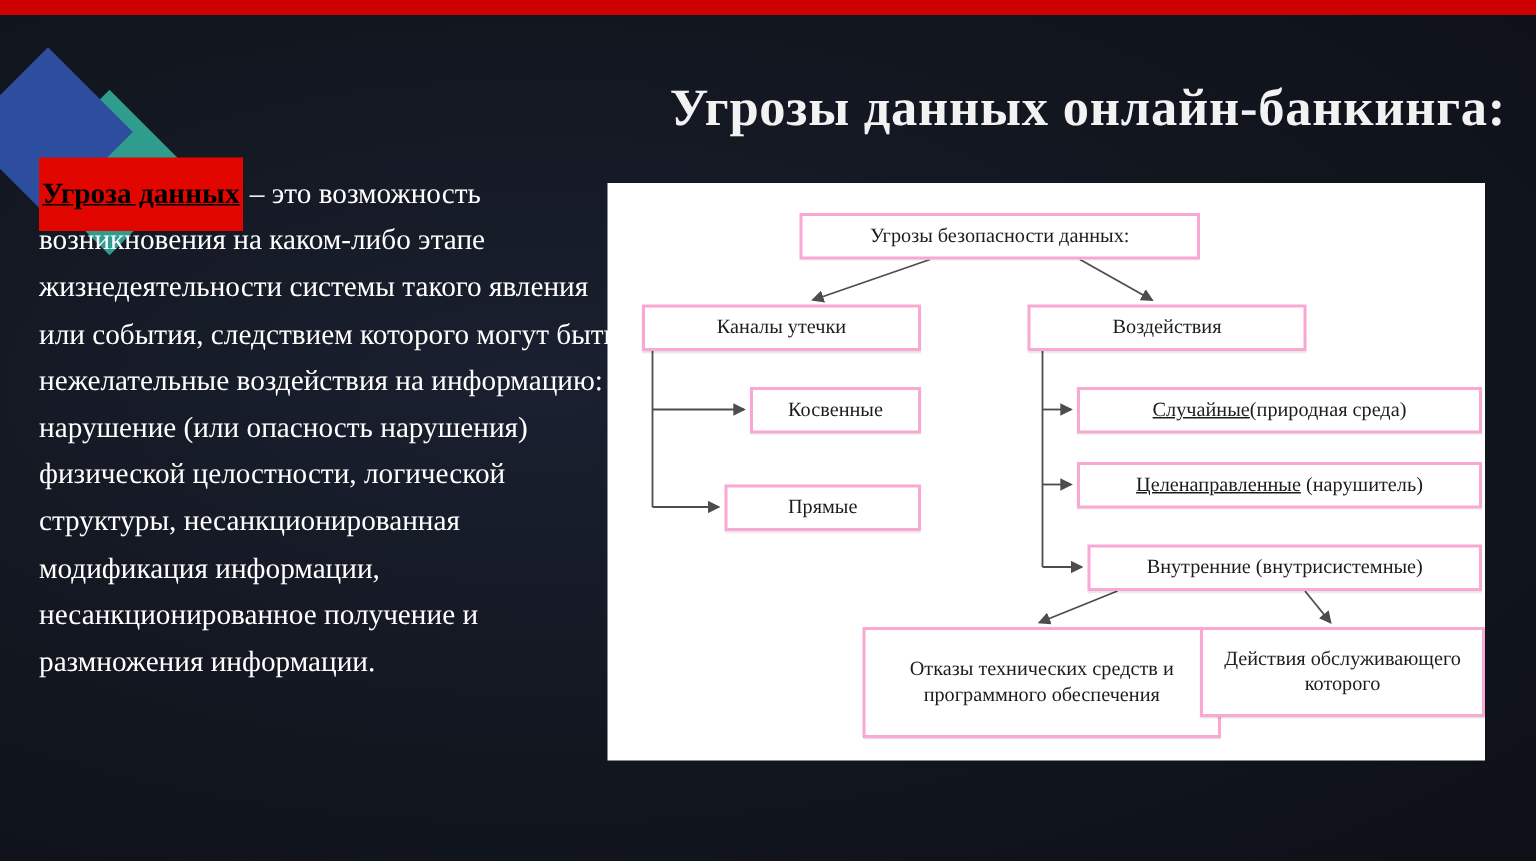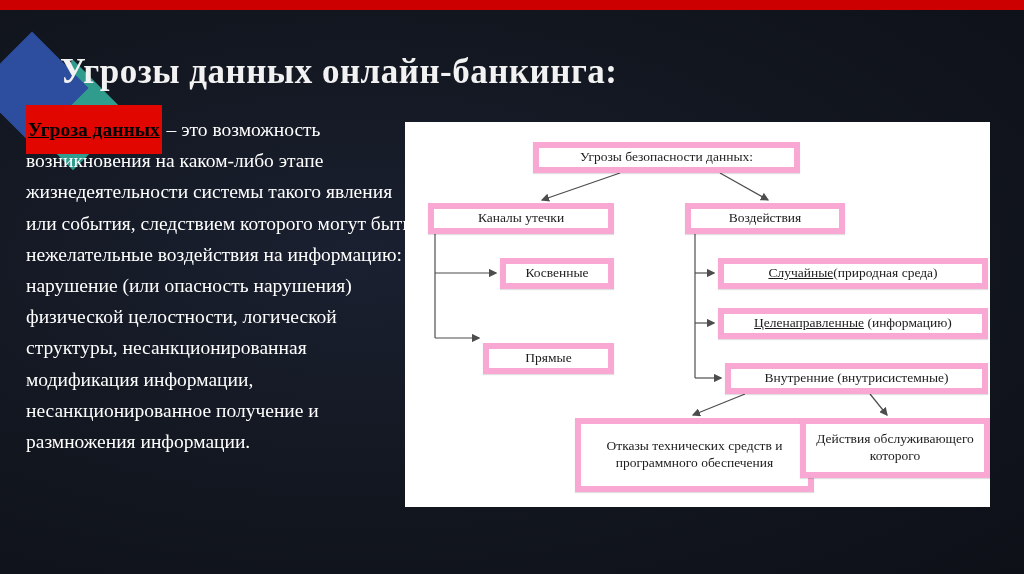--- a/index.html
+++ b/index.html
@@ -18,21 +18,21 @@
   .decor-teal{
     left:34px;top:76px;width:78px;height:78px;
     background:#2f9c8e;transform:rotate(45deg);
   }
   .decor-blue{
     left:-8px;top:48px;width:80px;height:80px;
     background:#2d4e9e;transform:rotate(45deg);
   }
   .title{
     position:absolute;left:60px;right:20px;top:52px;margin:0;
-    text-align:left;
+    text-align:right;
     color:#f2f2f2;
     font-size:35px;font-weight:700;letter-spacing:0.5px;
   }
   .definition{
     position:absolute;left:26px;top:114px;width:392px;margin:0;
     color:#ffffff;
     font-size:19.5px;line-height:1.6;
     font-weight:400;
   }
   .term{
@@ -45,35 +45,35 @@
   .panel{
     position:absolute;left:405px;top:122px;width:585px;height:385px;
     background:#ffffff;
   }
   .connectors{
     position:absolute;left:0;top:0;width:585px;height:385px;
   }
   .node{
     position:absolute;
     box-sizing:border-box;
-    border:6px solid #f9a8d4;
+    border:2px solid #f9a8d4;
     background:#ffffff;
     color:#1c1c1c;
     display:flex;align-items:center;justify-content:center;
     text-align:center;
     font-size:13.5px;line-height:1.25;
     padding:2px 5px;
     box-shadow:0 1px 1px rgba(0,0,0,0.12);
   }
   .u{text-decoration:underline;}
   .n-root{left:128px;top:20px;width:267px;height:31px;}
   .n-channels{left:23px;top:81px;width:186px;height:31px;}
-  .n-impacts{left:280px;top:81px;width:160px;height:31px;}
+  .n-impacts{left:280px;top:81px;width:186px;height:31px;}
   .n-indirect{left:95px;top:136px;width:114px;height:31px;}
-  .n-direct{left:78px;top:201px;width:131px;height:31px;margin-top:20px;}
+  .n-direct{left:78px;top:201px;width:131px;height:31px;}
   .n-random{left:313px;top:136px;width:270px;height:31px;text-align:center;}
   .n-targeted{left:313px;top:186px;width:270px;height:31px;}
   .n-internal{left:320px;top:241px;width:263px;height:31px;}
   .n-failures{left:170px;top:296px;width:239px;height:74px;}
   .n-personnel{left:395px;top:296px;width:190px;height:60px;}
 </style>
 </head>
 <body>
 
 <div class="slide">
@@ -121,21 +121,21 @@
 
     <div class="node n-indirect">Косвенные</div>
 
     <div class="node n-direct">Прямые</div>
 
     <div class="node n-random">
         <span><span class="u">Случайные</span><span>(природная среда)</span></span>
       </div>
 
     <div class="node n-targeted">
-        <span><span class="u">Целенаправленные</span><span> (информацию)</span></span>
+        <span><span class="u">Целенаправленные</span><span> (нарушитель)</span></span>
       </div>
 
     <div class="node n-internal">Внутренние (внутрисистемные)</div>
 
     <div class="node n-failures">Отказы технических средств и программного обеспечения</div>
 
     <div class="node n-personnel">Действия обслуживающего которого</div>
 
   </div>
 </div>

